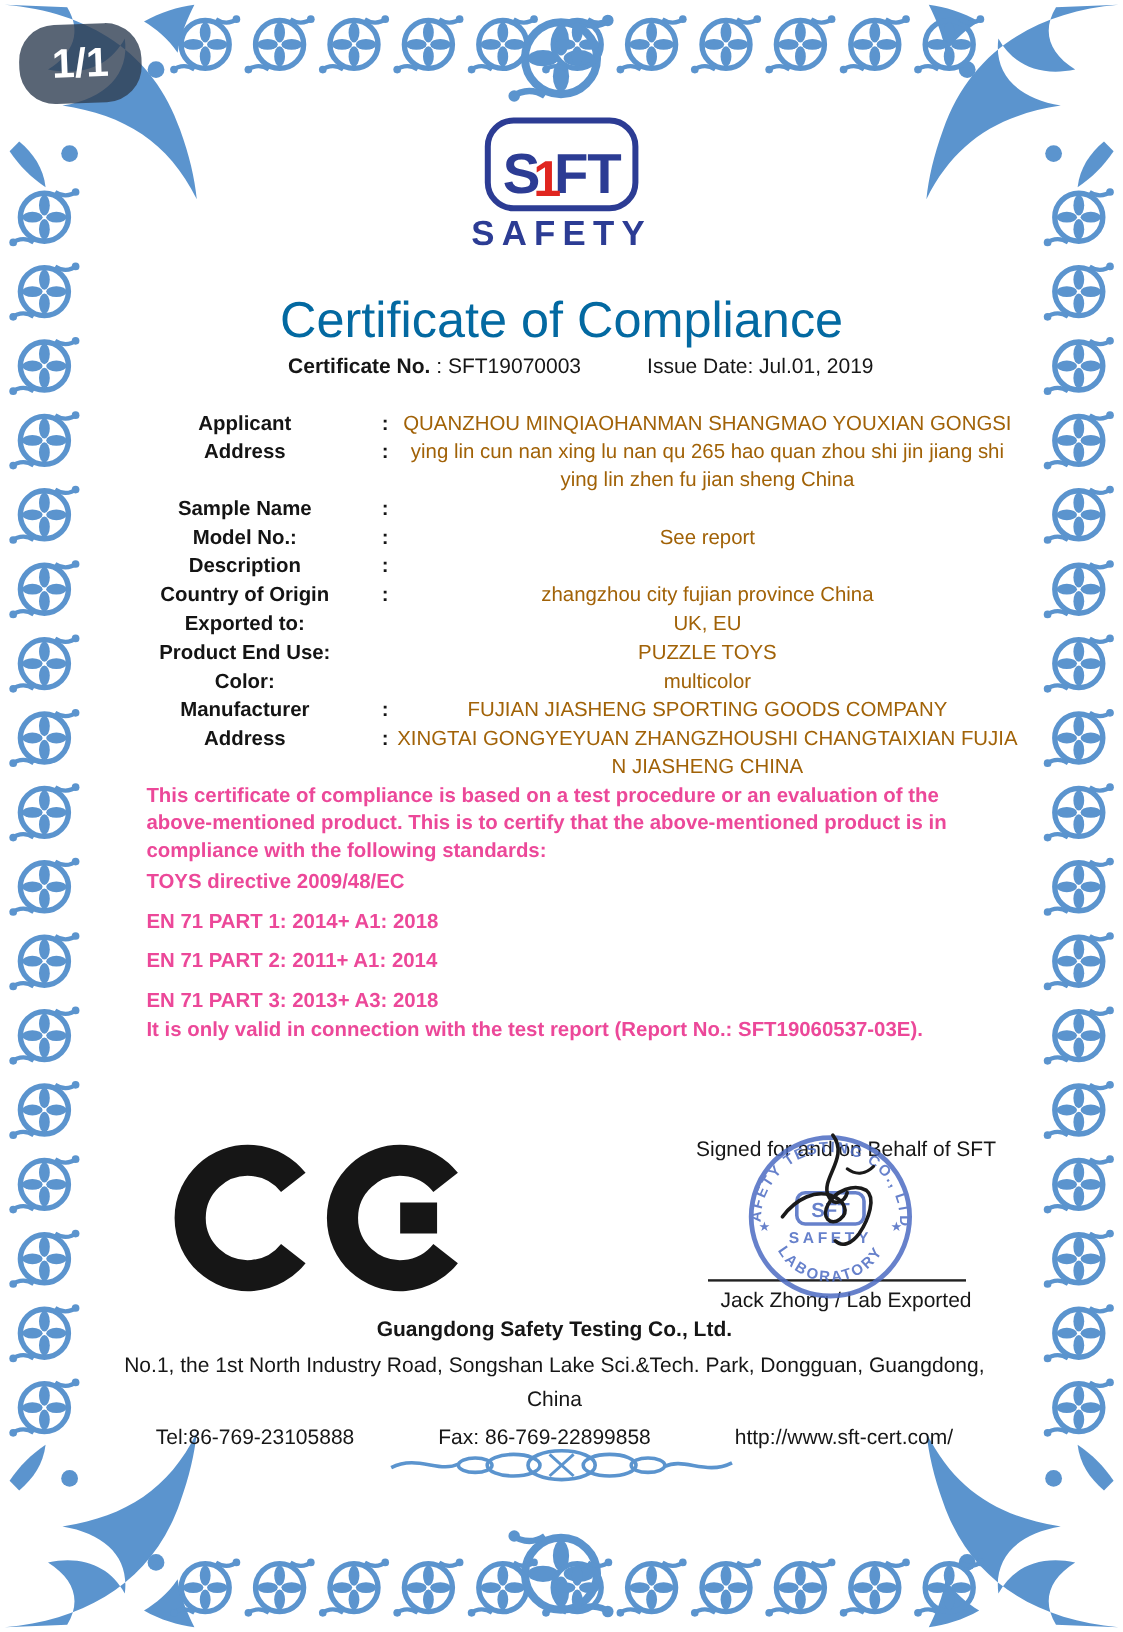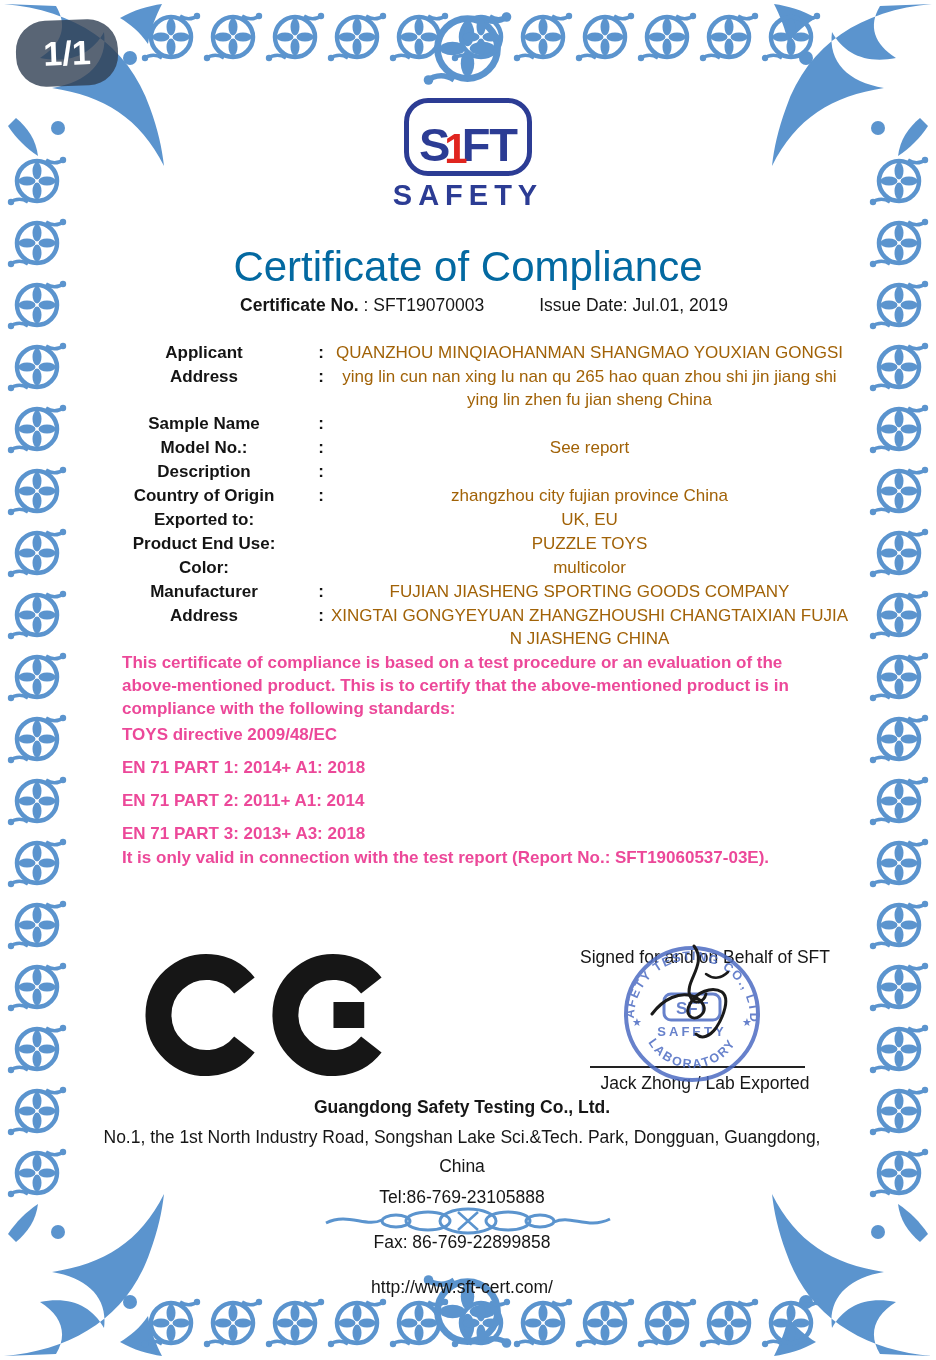--- a/index.html
+++ b/index.html
@@ -34,21 +34,21 @@
   .validity{margin-top:1px;}
   .ce{position:absolute;left:145px;top:945px;}
   .signed-for{position:absolute;left:555px;top:947px;width:300px;text-align:center;font-size:17.5px;}
   .sig-line{position:absolute;left:590px;top:1066px;width:215px;border-top:2px solid #222;}
   .signatory{position:absolute;left:555px;top:1073px;width:300px;text-align:center;font-size:17.5px;}
   .stamp{position:absolute;left:610px;top:930px;}
   .footer{position:absolute;left:0;right:12px;top:1097px;text-align:center;font-size:17.5px;}
   .footer .company{font-weight:bold;font-size:17.5px;}
   .footer .addr{margin-top:9px;}
   .footer .addr2{margin-top:8px;}
-  .tel-row{margin-top:10px;display:flex;justify-content:center;gap:24px;flex-direction:column;}
+  .tel-row{margin-top:10px;display:flex;justify-content:center;gap:70px;}
   .flourish{position:absolute;left:0;right:0;top:1203px;text-align:center;}
 </style>
 </head>
 <body>
 
 <div class="page">
 
   <svg id="border-frame" class="border-svg" width="936" height="1360" viewBox="0 0 936 1360">
     <defs>
       <g id="bm" fill="#5b94ce">

